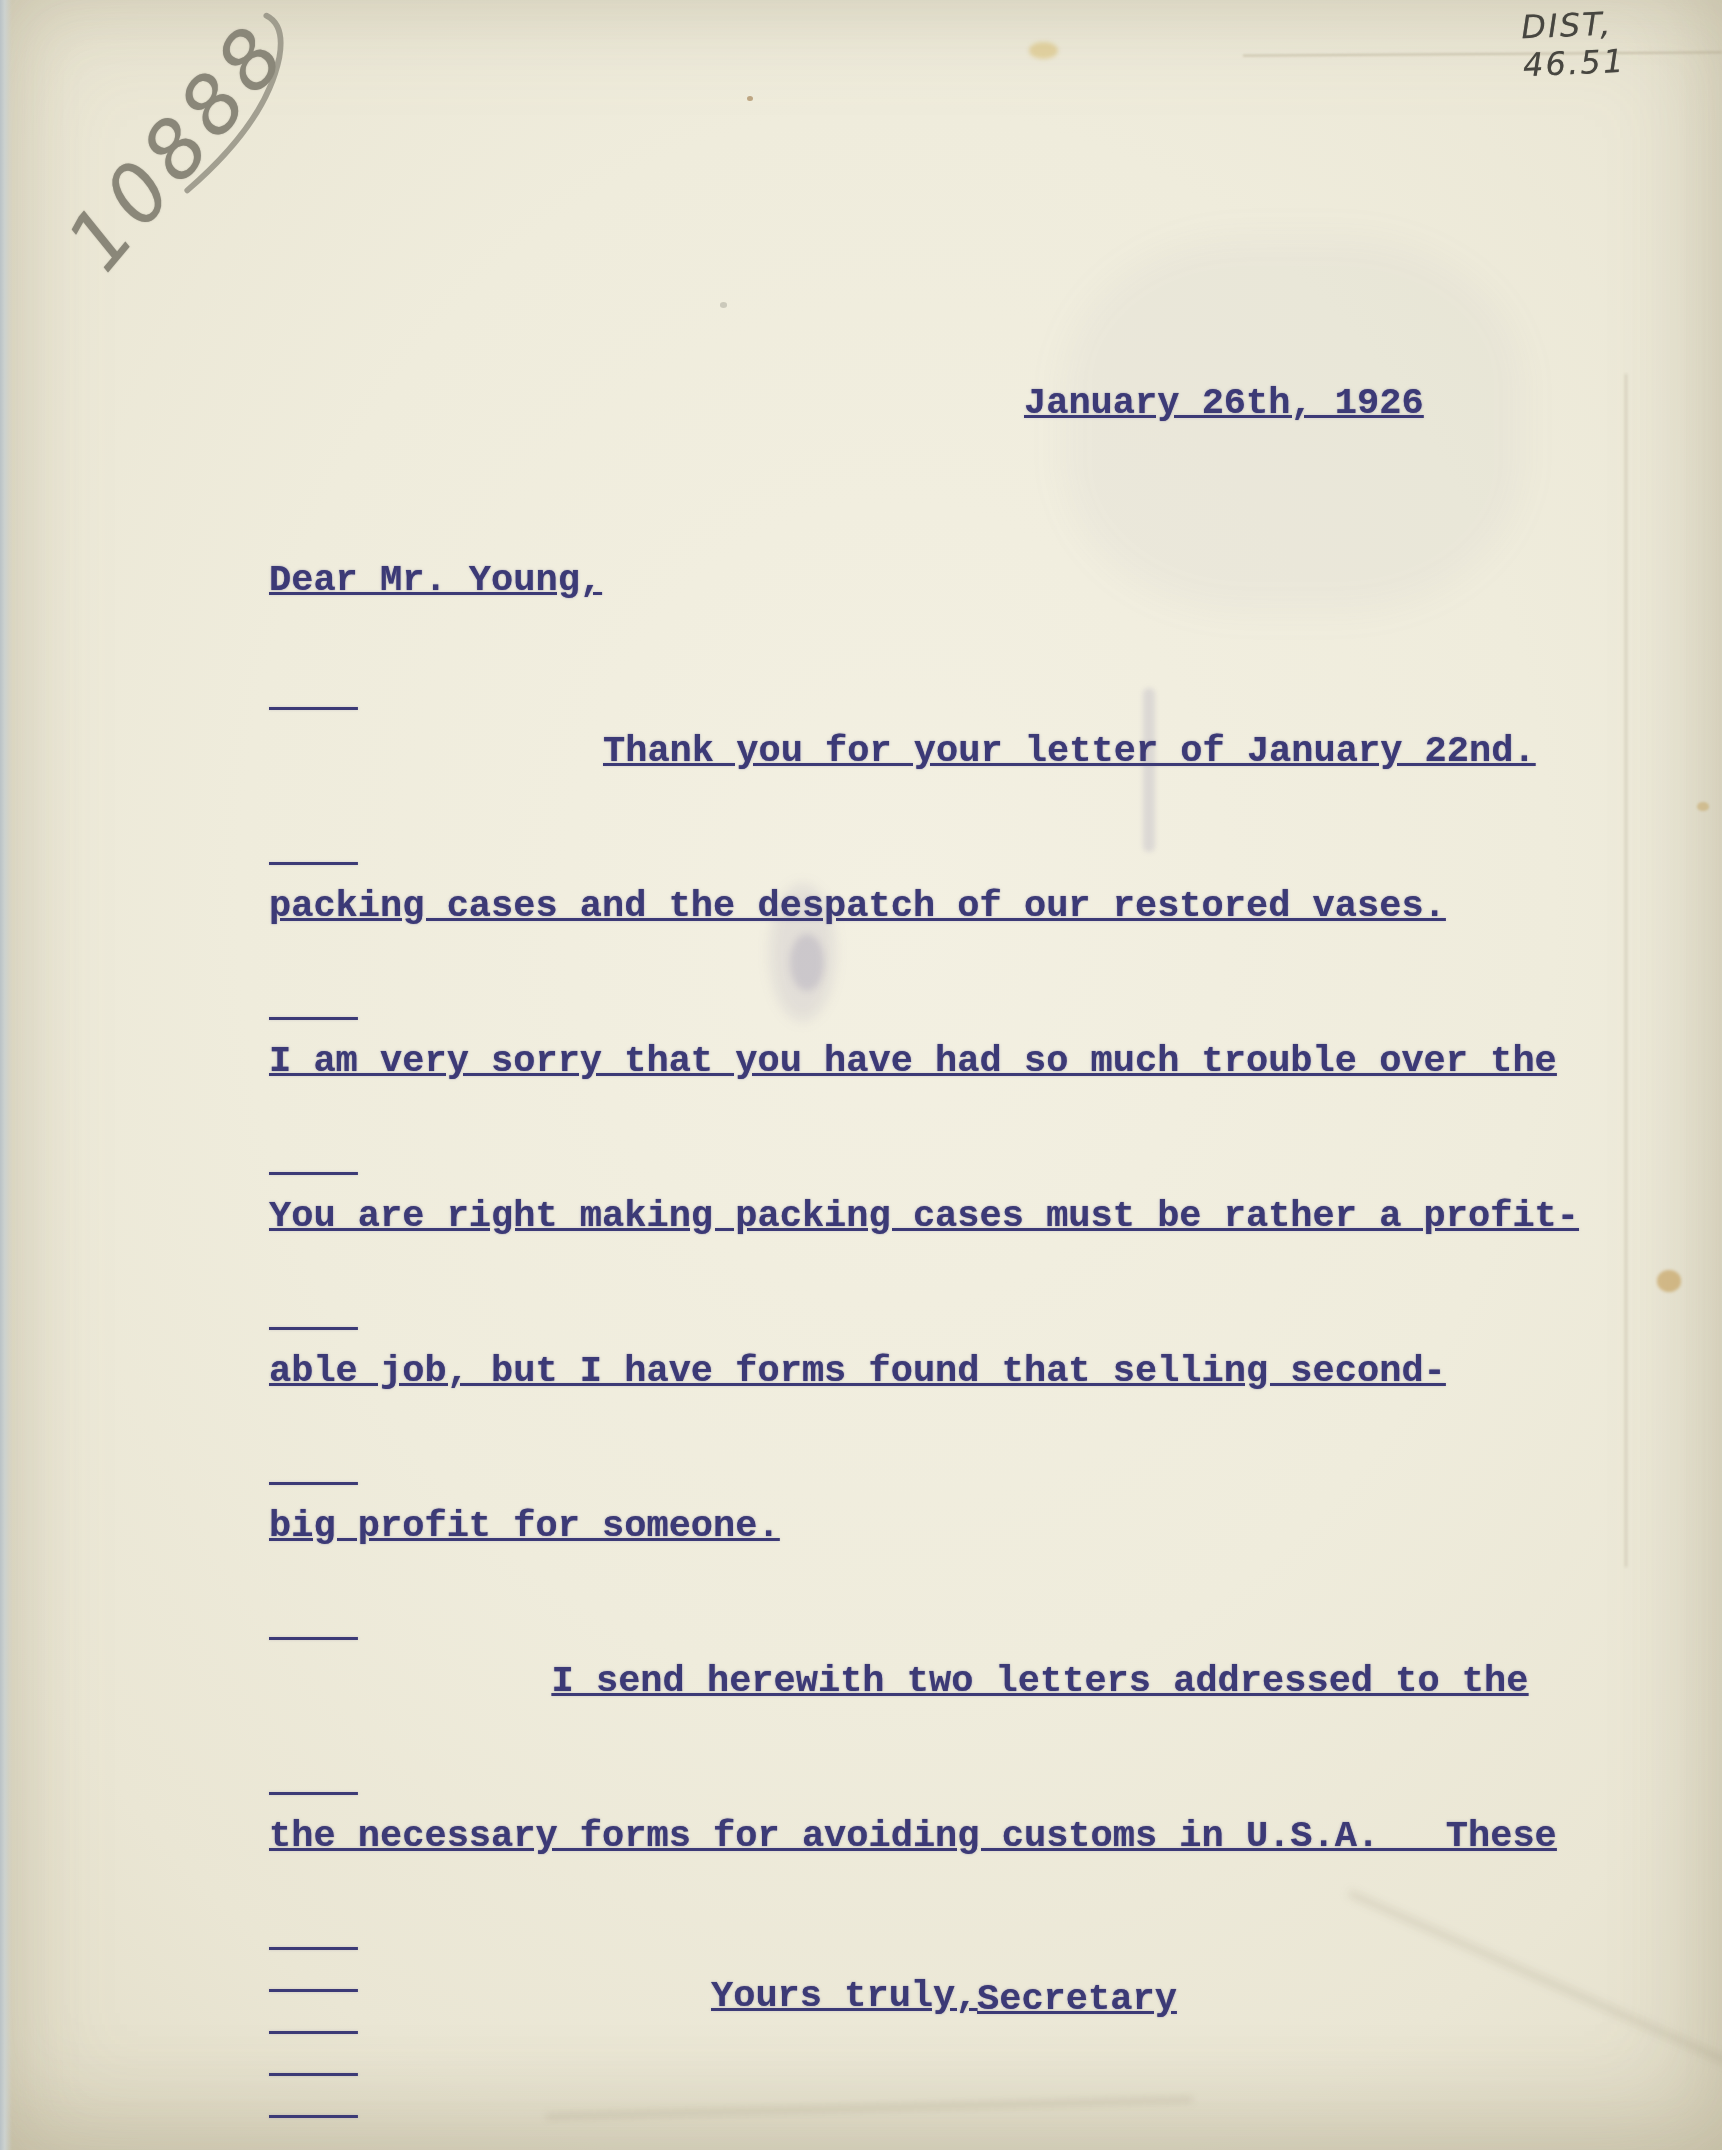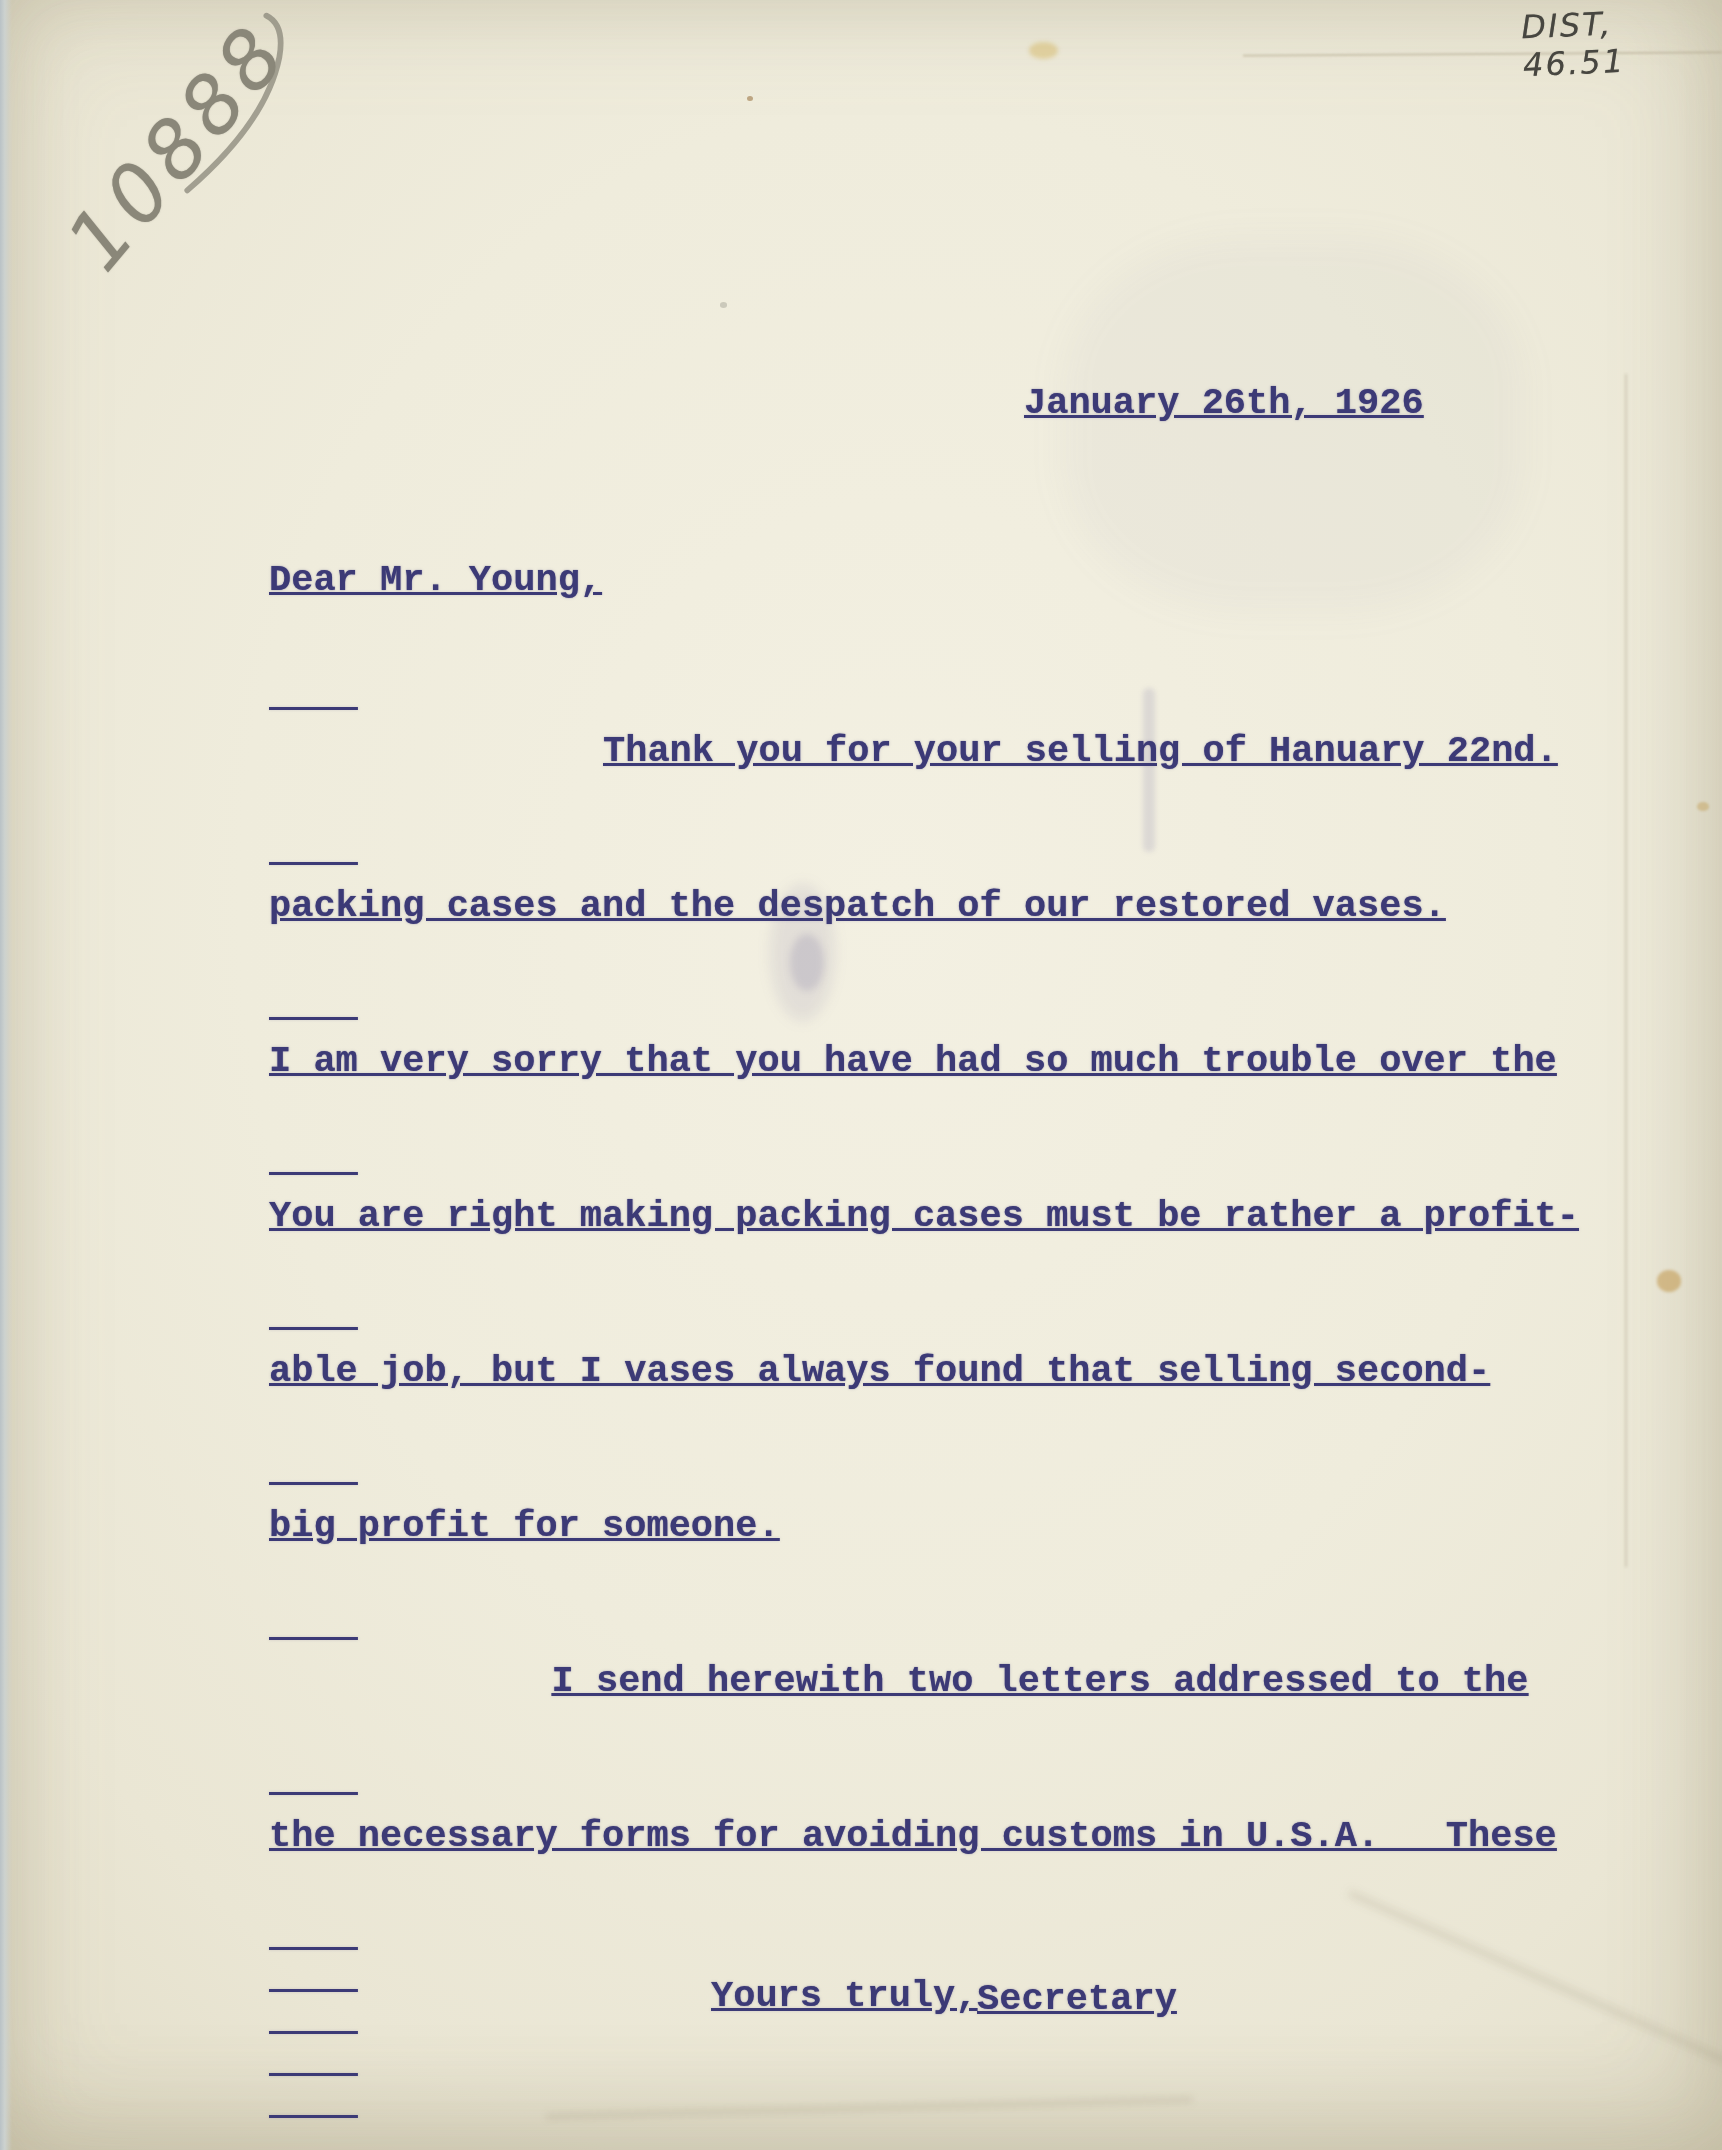--- a/index.html
+++ b/index.html
@@ -184,25 +184,25 @@
 
   <svg class="flourish-svg" viewBox="0 0 200 260">
     <path d="M 10 255 Q 120 160 138 70 Q 146 25 120 12" fill="none" stroke="#8a8779" stroke-width="8" stroke-linecap="round" opacity="0.75"></path>
   </svg>
 
   <div class="typed date-line">January 26th, 1926</div>
 
   <div class="typed salutation">Dear Mr. Young,</div>
 
   <div class="typed body-block">
-    <div class="line indent-a">Thank you for your selling of Hanuary 22nd.</div>
+    <div class="line indent-a">Thank you for your letter of January 22nd.</div>
     <div class="line">packing cases and the despatch of our restored vases.</div>
     <div class="line">I am very sorry that you have had so much trouble over the</div>
     <div class="line">You are right making packing cases must be rather a profit-</div>
-    <div class="line">able job, but I vases always found that selling second-</div>
+    <div class="line">able job, but I have forms found that selling second-</div>
     <div class="line">big profit for someone.</div>
     <div class="line indent-b">I send herewith two letters addressed to the</div>
     <div class="line">the necessary forms for avoiding customs in U.S.A.   These</div>
     
     
     
     
     
     
     

